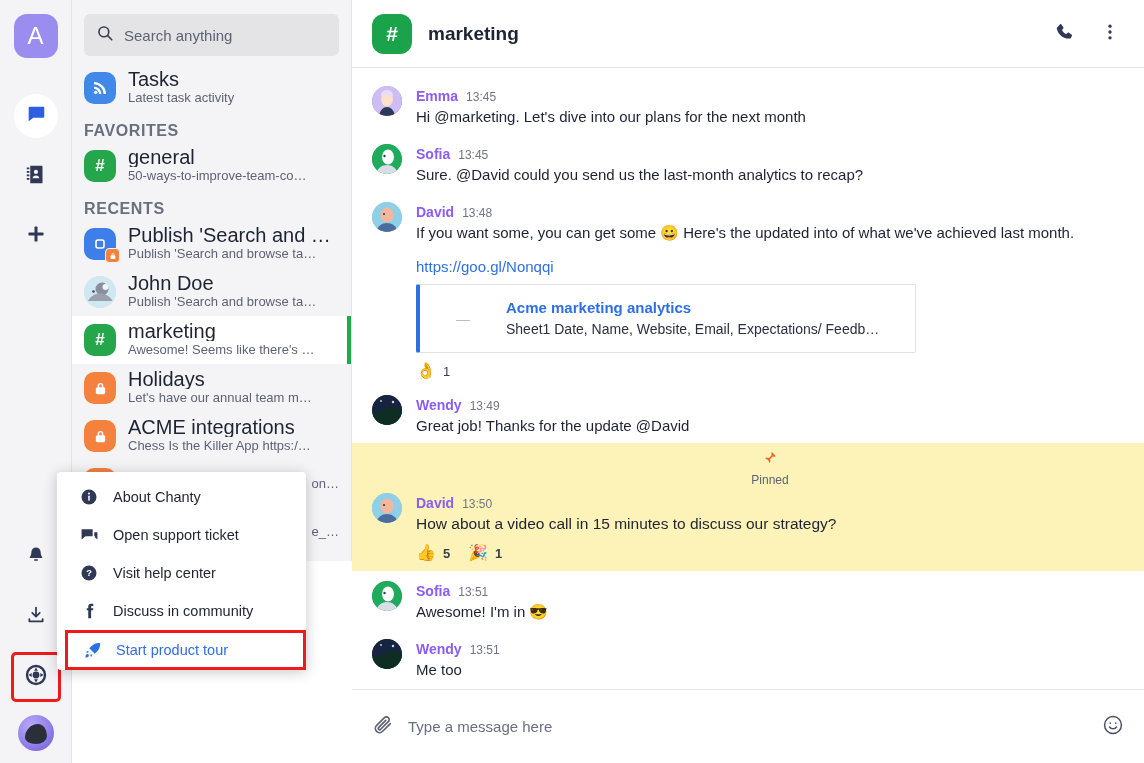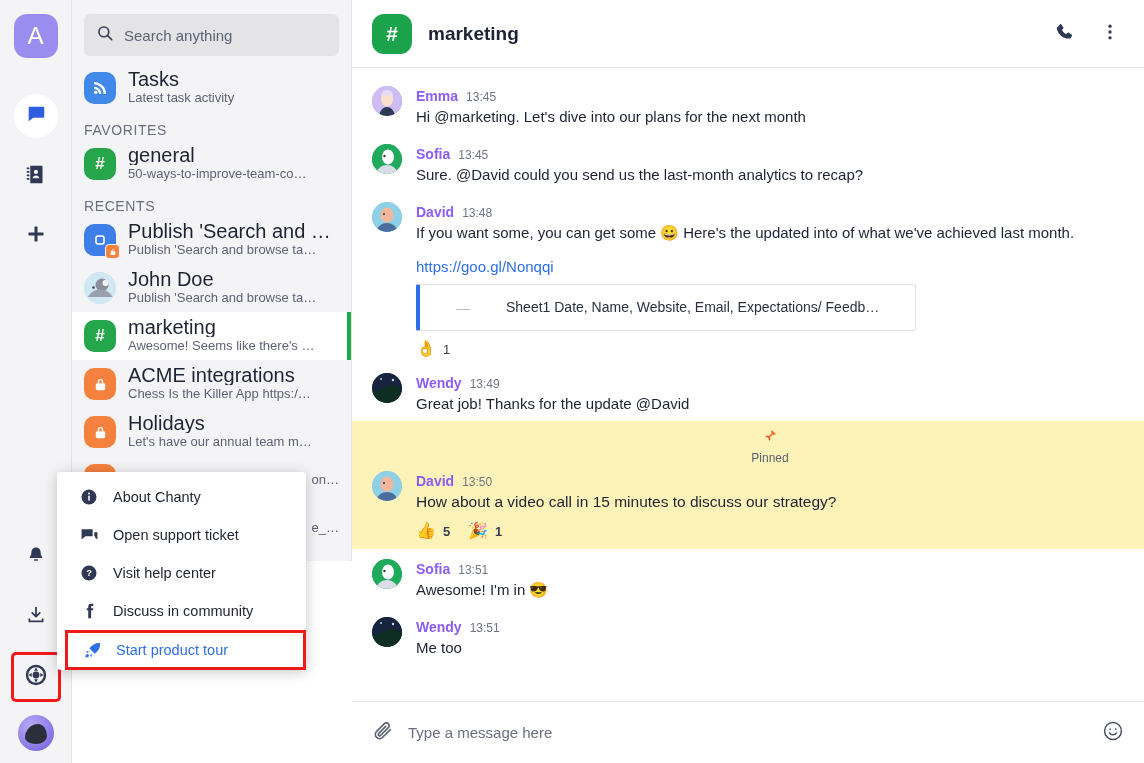--- a/index.html
+++ b/index.html
@@ -81,22 +81,22 @@
   .sq.green { background: #26a64b; }
   .sq.orange { background: #f5813f; }
   .sq.blue { background: #3d7ee8; }
   .sq.blue2 { background: #4189e8; }
   .sq.round { border-radius: 50%; background: #cfe8ef; }
   .stext { min-width: 0; flex: 1; }
   .stitle { font-size: 20px; color: #1d2333; line-height: 19px;
             white-space: nowrap; overflow: hidden; text-overflow: ellipsis; }
   .ssub { font-size: 13px; color: #5d6275; line-height: 18px;
           white-space: nowrap; overflow: hidden; text-overflow: ellipsis; }
-  .sect { font-size: 14px; letter-spacing: .6px; color: #6a6f80;
-          font-weight: 400; padding: 10px 12px 2px 12px; }
+  .sect { font-size: 16px; letter-spacing: .6px; color: #6a6f80;
+          font-weight: 700; padding: 10px 12px 2px 12px; }
   .badge-lock {
     position: absolute; right: -4px; bottom: -3px; width: 15px; height: 15px;
     background: #f5813f; border-radius: 4px; border: 1.5px solid #f4f4f6;
     display: flex; align-items: center; justify-content: center;
   }
 
   
   .popup {
     position: absolute; left: 57px; top: 472px; width: 249px;
     background: #fff; border-radius: 4px;
@@ -153,21 +153,21 @@
   .card-body { min-width: 0; }
   .card-title { font-size: 15px; color: #2f6fe4; font-weight: 700; line-height: 22px; }
   .card-desc { font-size: 14px; color: #2b3040; line-height: 21px;
                white-space: nowrap; overflow: hidden; text-overflow: ellipsis; max-width: 380px; }
   .reacts { display: flex; gap: 18px; padding-top: 10px; align-items: center; }
   .react { display: flex; align-items: center; gap: 7px; font-size: 13px; color: #3a3f50; cursor: pointer; }
   .react .em { font-size: 16px; line-height: 16px; }
   .react.bold { font-weight: 700; }
 
   .composer {
-    height: 62px; border-top: 1px solid #e6e6ea; flex: none;
+    height: 74px; border-top: 1px solid #e6e6ea; flex: none;
     display: flex; align-items: center; gap: 14px; padding: 0 20px;
   }
   .composer .ph { flex: 1; font-size: 15px; color: #6a6f80; }
   .clip { color: #5d6275; cursor: pointer; }
   .emo { color: #4a4f60; cursor: pointer; }
 </style>
 </head>
 <body>
 
 <div class="app">
@@ -321,35 +321,35 @@
     </div>
 
     <div class="srow">
       <div class="sq orange">
         <svg width="15" height="15" viewBox="0 0 24 24" fill="#fff">
           <rect x="4.5" y="10" width="15" height="11" rx="2.5"></rect>
           <path d="M7.5 10V7.5a4.5 4.5 0 019 0V10h-2.3V7.5a2.2 2.2 0 10-4.4 0V10z"></path>
         </svg>
       </div>
       <div class="stext">
-        <div class="stitle">ACME integrations</div>
-        <div class="ssub">Chess Is the Killer App https:/…</div>
+        <div class="stitle">Holidays</div>
+        <div class="ssub">Let's have our annual team m…</div>
       </div>
     </div>
 
     <div class="srow">
       <div class="sq orange">
         <svg width="15" height="15" viewBox="0 0 24 24" fill="#fff">
           <rect x="4.5" y="10" width="15" height="11" rx="2.5"></rect>
           <path d="M7.5 10V7.5a4.5 4.5 0 019 0V10h-2.3V7.5a2.2 2.2 0 10-4.4 0V10z"></path>
         </svg>
       </div>
       <div class="stext">
-        <div class="stitle">Holidays</div>
-        <div class="ssub">Let's have our annual team m…</div>
+        <div class="stitle">ACME integrations</div>
+        <div class="ssub">Chess Is the Killer App https:/…</div>
       </div>
     </div>
 
     <div class="srow">
       <div class="sq orange">
         <svg width="15" height="15" viewBox="0 0 24 24" fill="#fff">
           <rect x="4.5" y="10" width="15" height="11" rx="2.5"></rect>
           <path d="M7.5 10V7.5a4.5 4.5 0 019 0V10h-2.3V7.5a2.2 2.2 0 10-4.4 0V10z"></path>
         </svg>
       </div>
@@ -525,20 +525,21 @@
         <div class="mbody">
           <div class="mhead">
             <span class="mname">David</span>
             <span class="mtime">13:48</span>
           </div>
           <div class="mtext">If you want some, you can get some 😀 Here's the updated into of what we've achieved last month.</div>
           <a class="mlink">https://goo.gl/Nonqqi</a>
           <div class="card">
             <div class="card-thumb">—</div>
             <div class="card-body">
+              <div class="card-title">Acme marketing analytics</div>
               <div class="card-desc">Sheet1 Date, Name, Website, Email, Expectations/ Feedbac…</div>
             </div>
           </div>
           <div class="reacts">
             <div class="react">
               <span class="em">👌</span>
               <span>1</span>
             </div>
           </div>
         </div>

